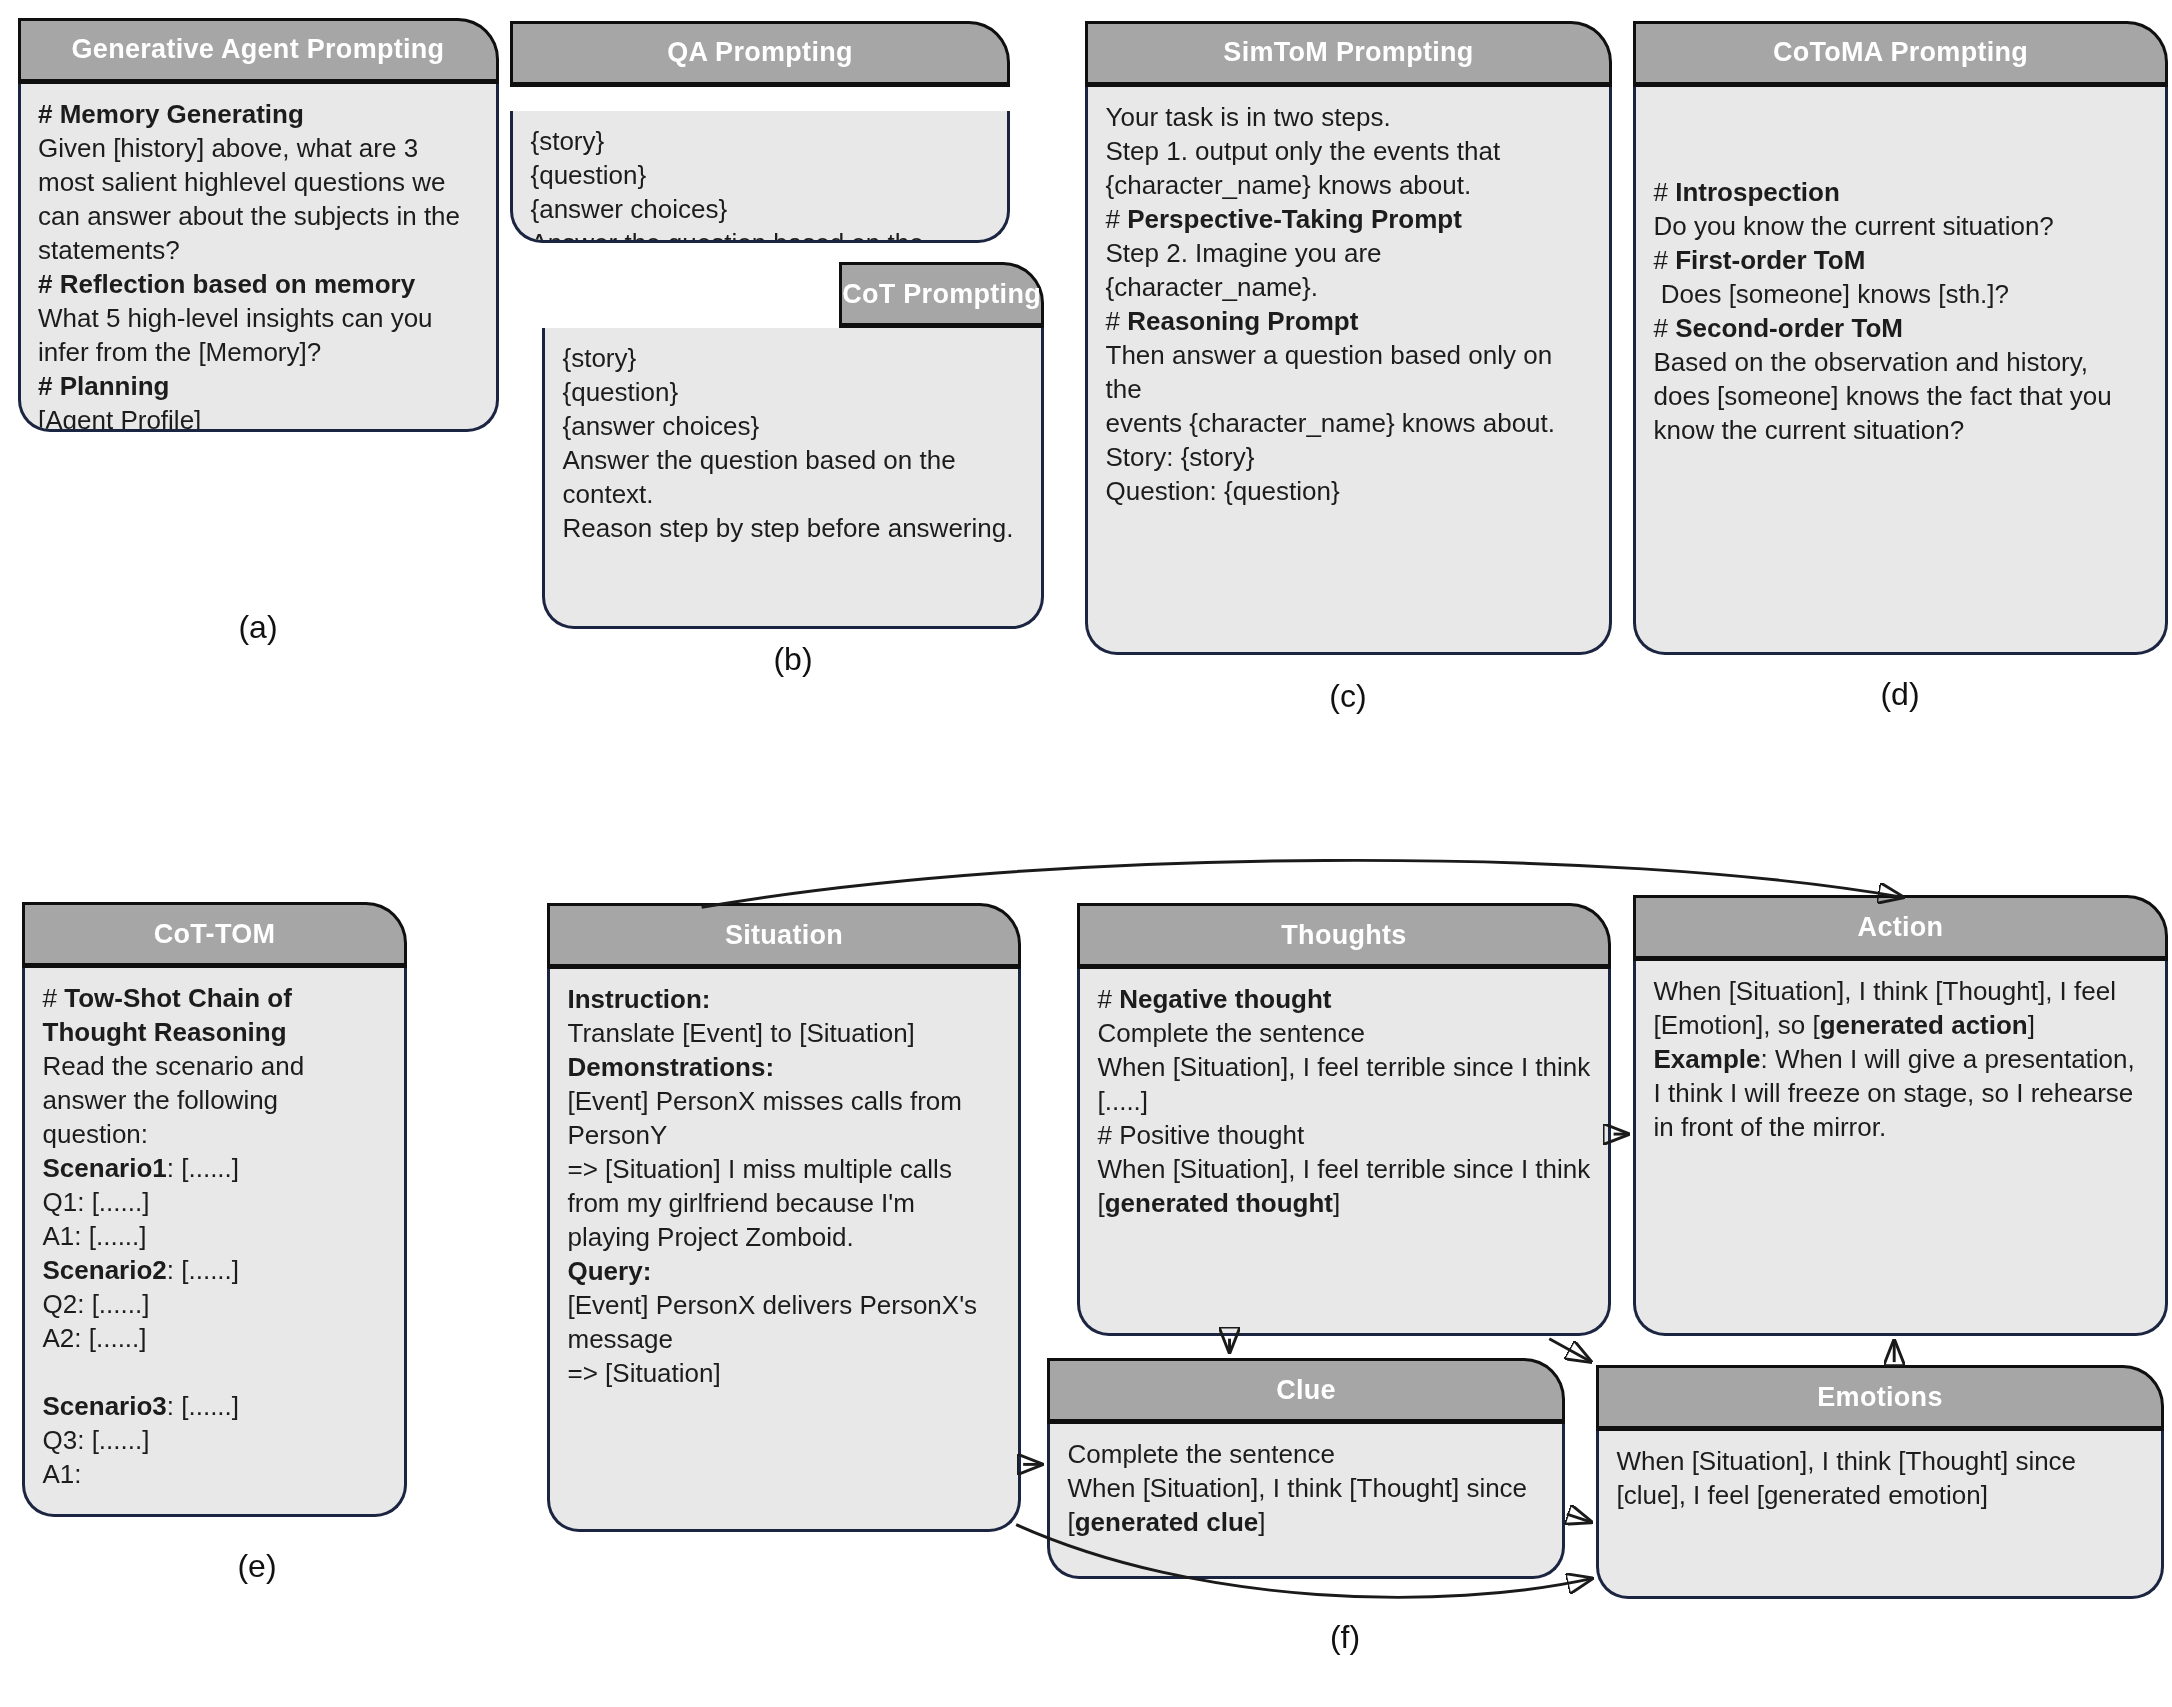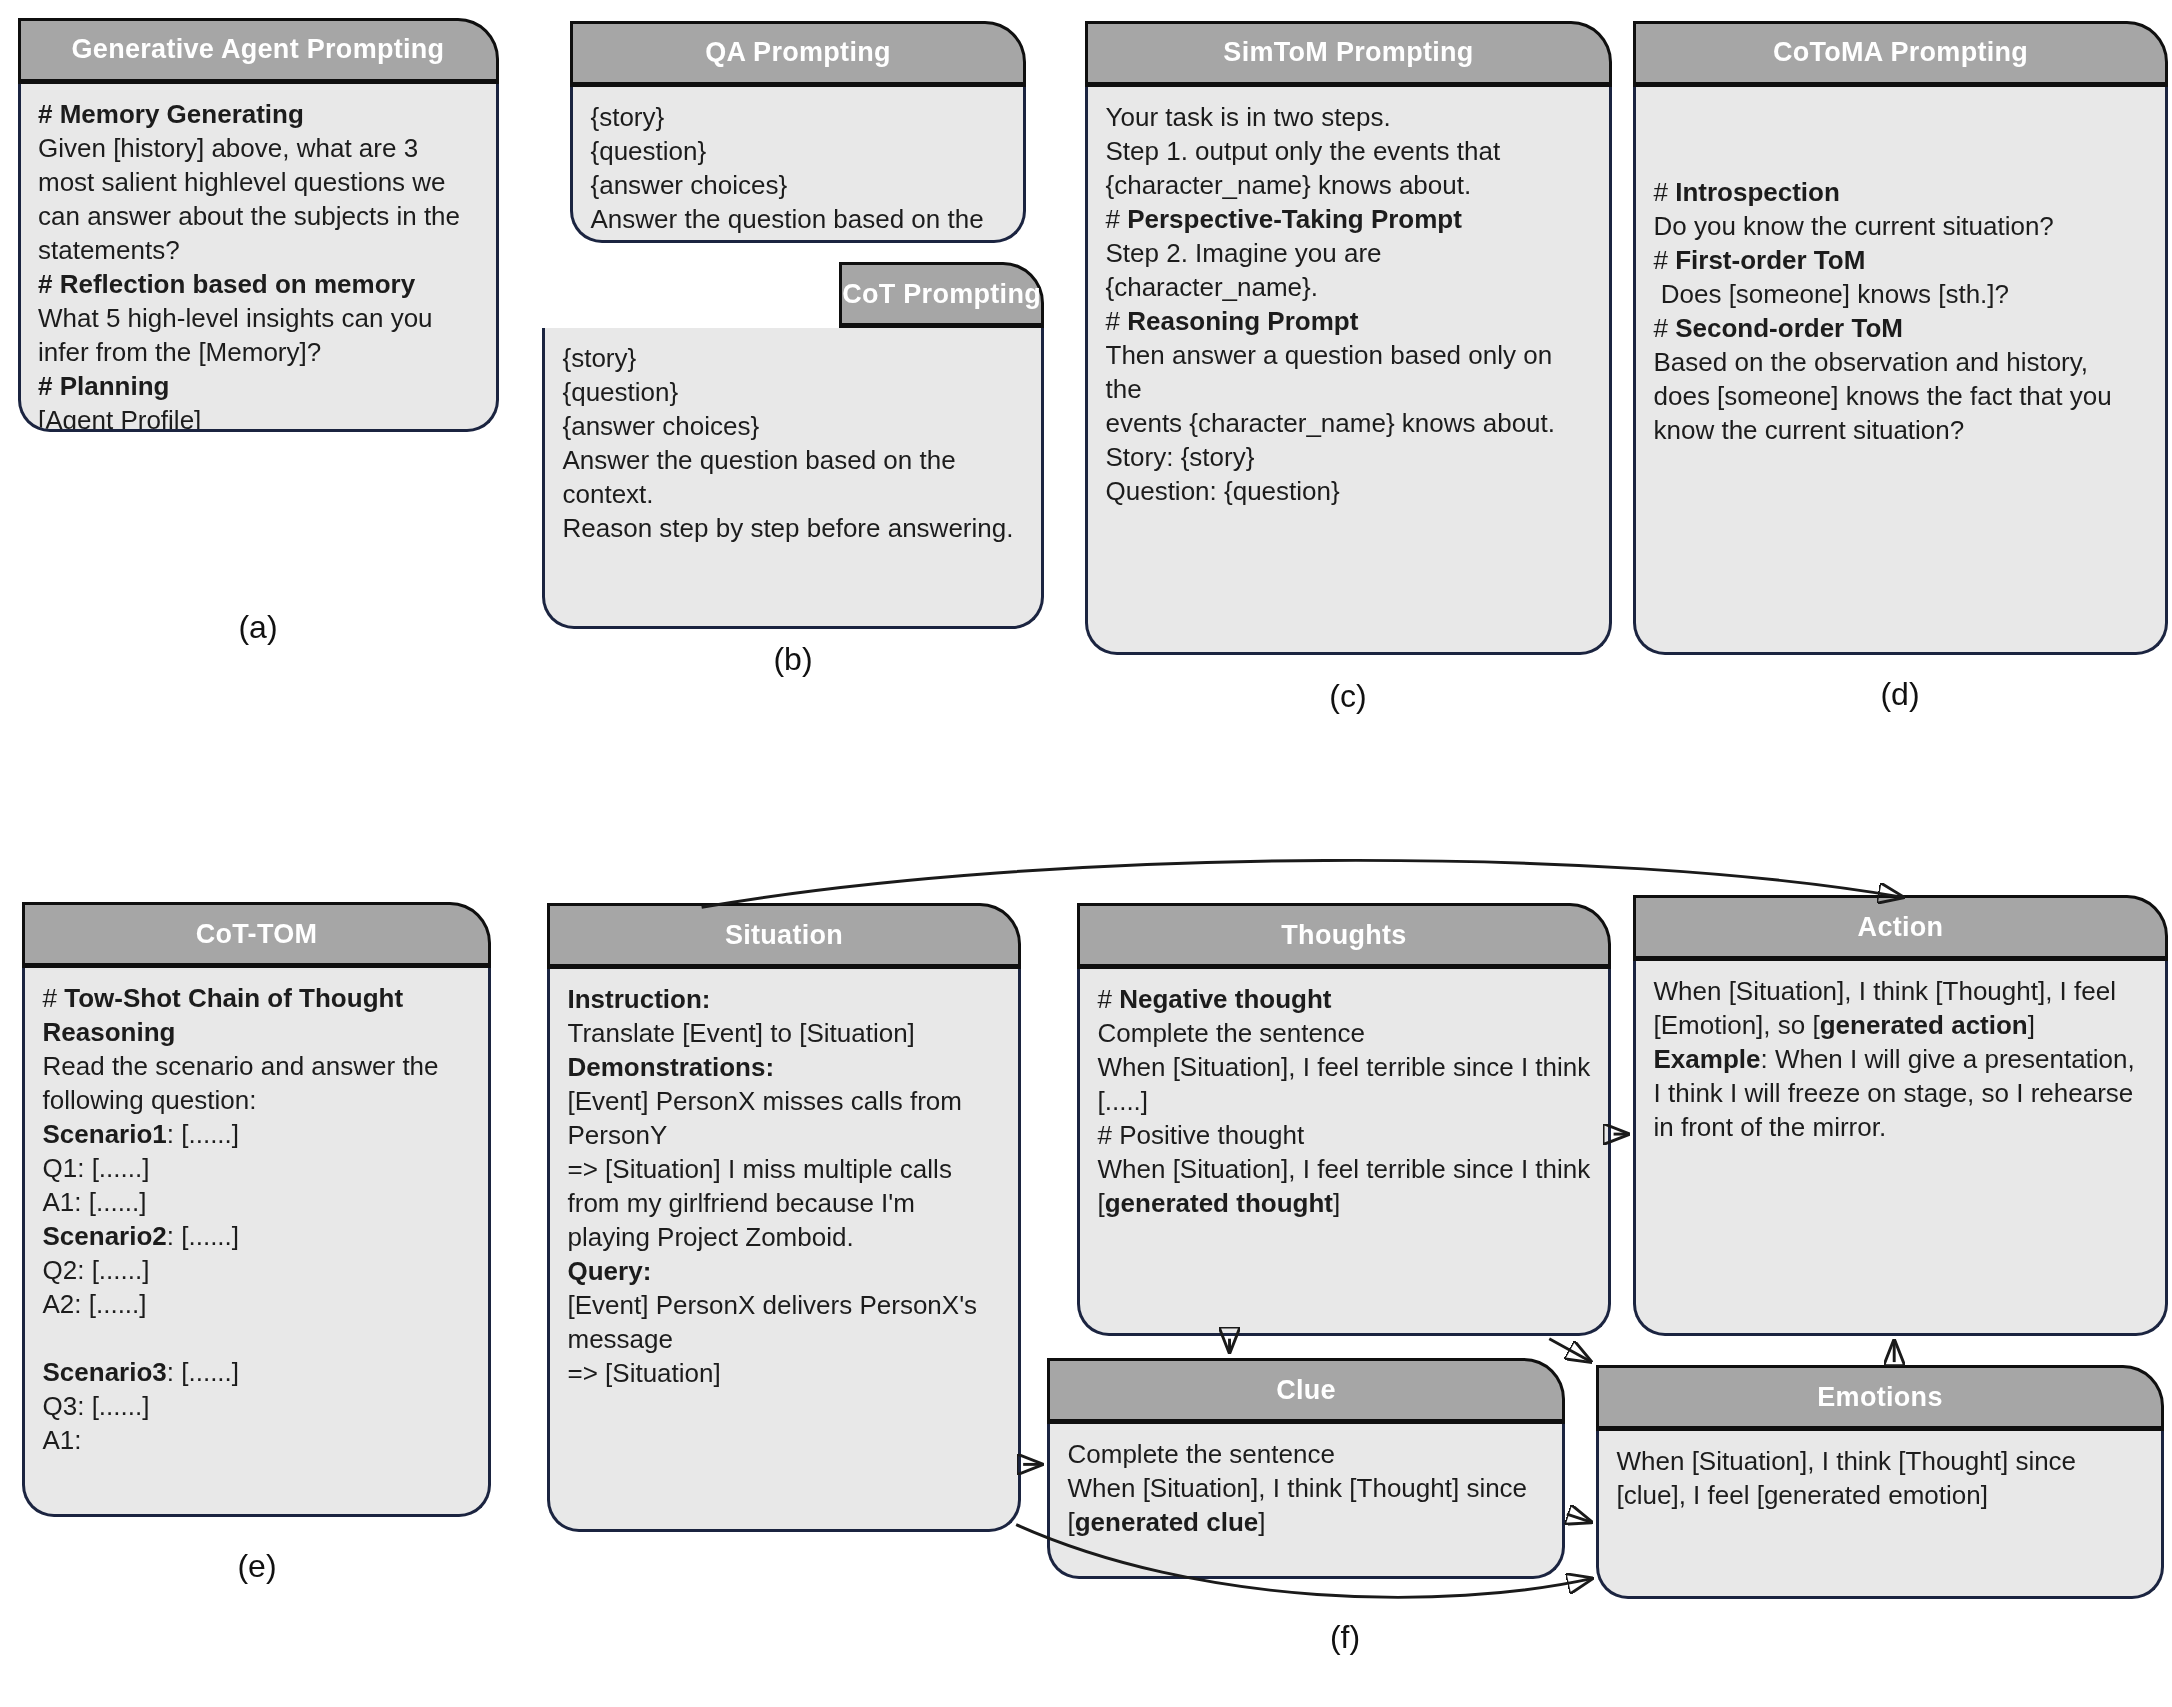--- a/index.html
+++ b/index.html
@@ -46,21 +46,21 @@
       <div class="line"><span>Given [history] above, what are 3 most salient highlevel questions we can answer about the subjects in the statements?</span></div>
       <div class="line"><span class="bold"># Reflection based on memory</span></div>
       <div class="line"><span>What 5 high-level insights can you infer from the [Memory]?</span></div>
       <div class="line"><span class="bold"># Planning</span></div>
       <div class="line"><span>[Agent Profile]</span></div>
       <div class="line"><span>[Innate traits]</span></div>
       <div class="line"><span>Here is the plan today of the agent:</span></div>
     </div>
 </div>
 
-<div class="box" style="left:570px;top:20.5px;width:456px;height:222px;">
+<div class="box" style="left:510px;top:20.5px;width:500px;height:222px;gap:24px;">
   <div class="box-header">
     <span class="box-title">QA Prompting</span>
   </div>
   <div class="box-body">
       <div class="line"><span>{story}</span></div>
       <div class="line"><span>{question}</span></div>
       <div class="line"><span>{answer choices}</span></div>
       <div class="line"><span>Answer the question based on the context.</span></div>
     </div>
 </div>
@@ -102,21 +102,21 @@
   <div class="box-body pad-top">
       <div class="line"><span># </span><span class="bold">Introspection</span></div>
       <div class="line"><span>Do you know the current situation?</span></div>
       <div class="line"><span># </span><span class="bold">First-order ToM</span></div>
       <div class="line"><span>&nbsp;Does [someone] knows [sth.]?</span></div>
       <div class="line"><span># </span><span class="bold">Second-order ToM</span></div>
       <div class="line"><span>Based on the observation and history, does [someone] knows the fact that you know the current situation?</span></div>
     </div>
 </div>
 
-<div class="box" style="left:22px;top:902px;width:469px;height:615px;border-radius:6px;">
+<div class="box" style="left:22px;top:902px;width:385px;height:615px;border-radius:6px;">
   <div class="box-header">
     <span class="box-title">CoT-TOM</span>
   </div>
   <div class="box-body">
       <div class="line"><span># </span><span class="bold">Tow-Shot Chain of Thought Reasoning</span></div>
       <div class="line"><span>Read the scenario and answer the following question:</span></div>
       <div class="line"><span class="bold">Scenario1</span><span>: [......]</span></div>
       <div class="line"><span>Q1: [......]</span></div>
       <div class="line"><span>A1: [......]</span></div>
       <div class="line"><span class="bold">Scenario2</span><span>: [......]</span></div>

